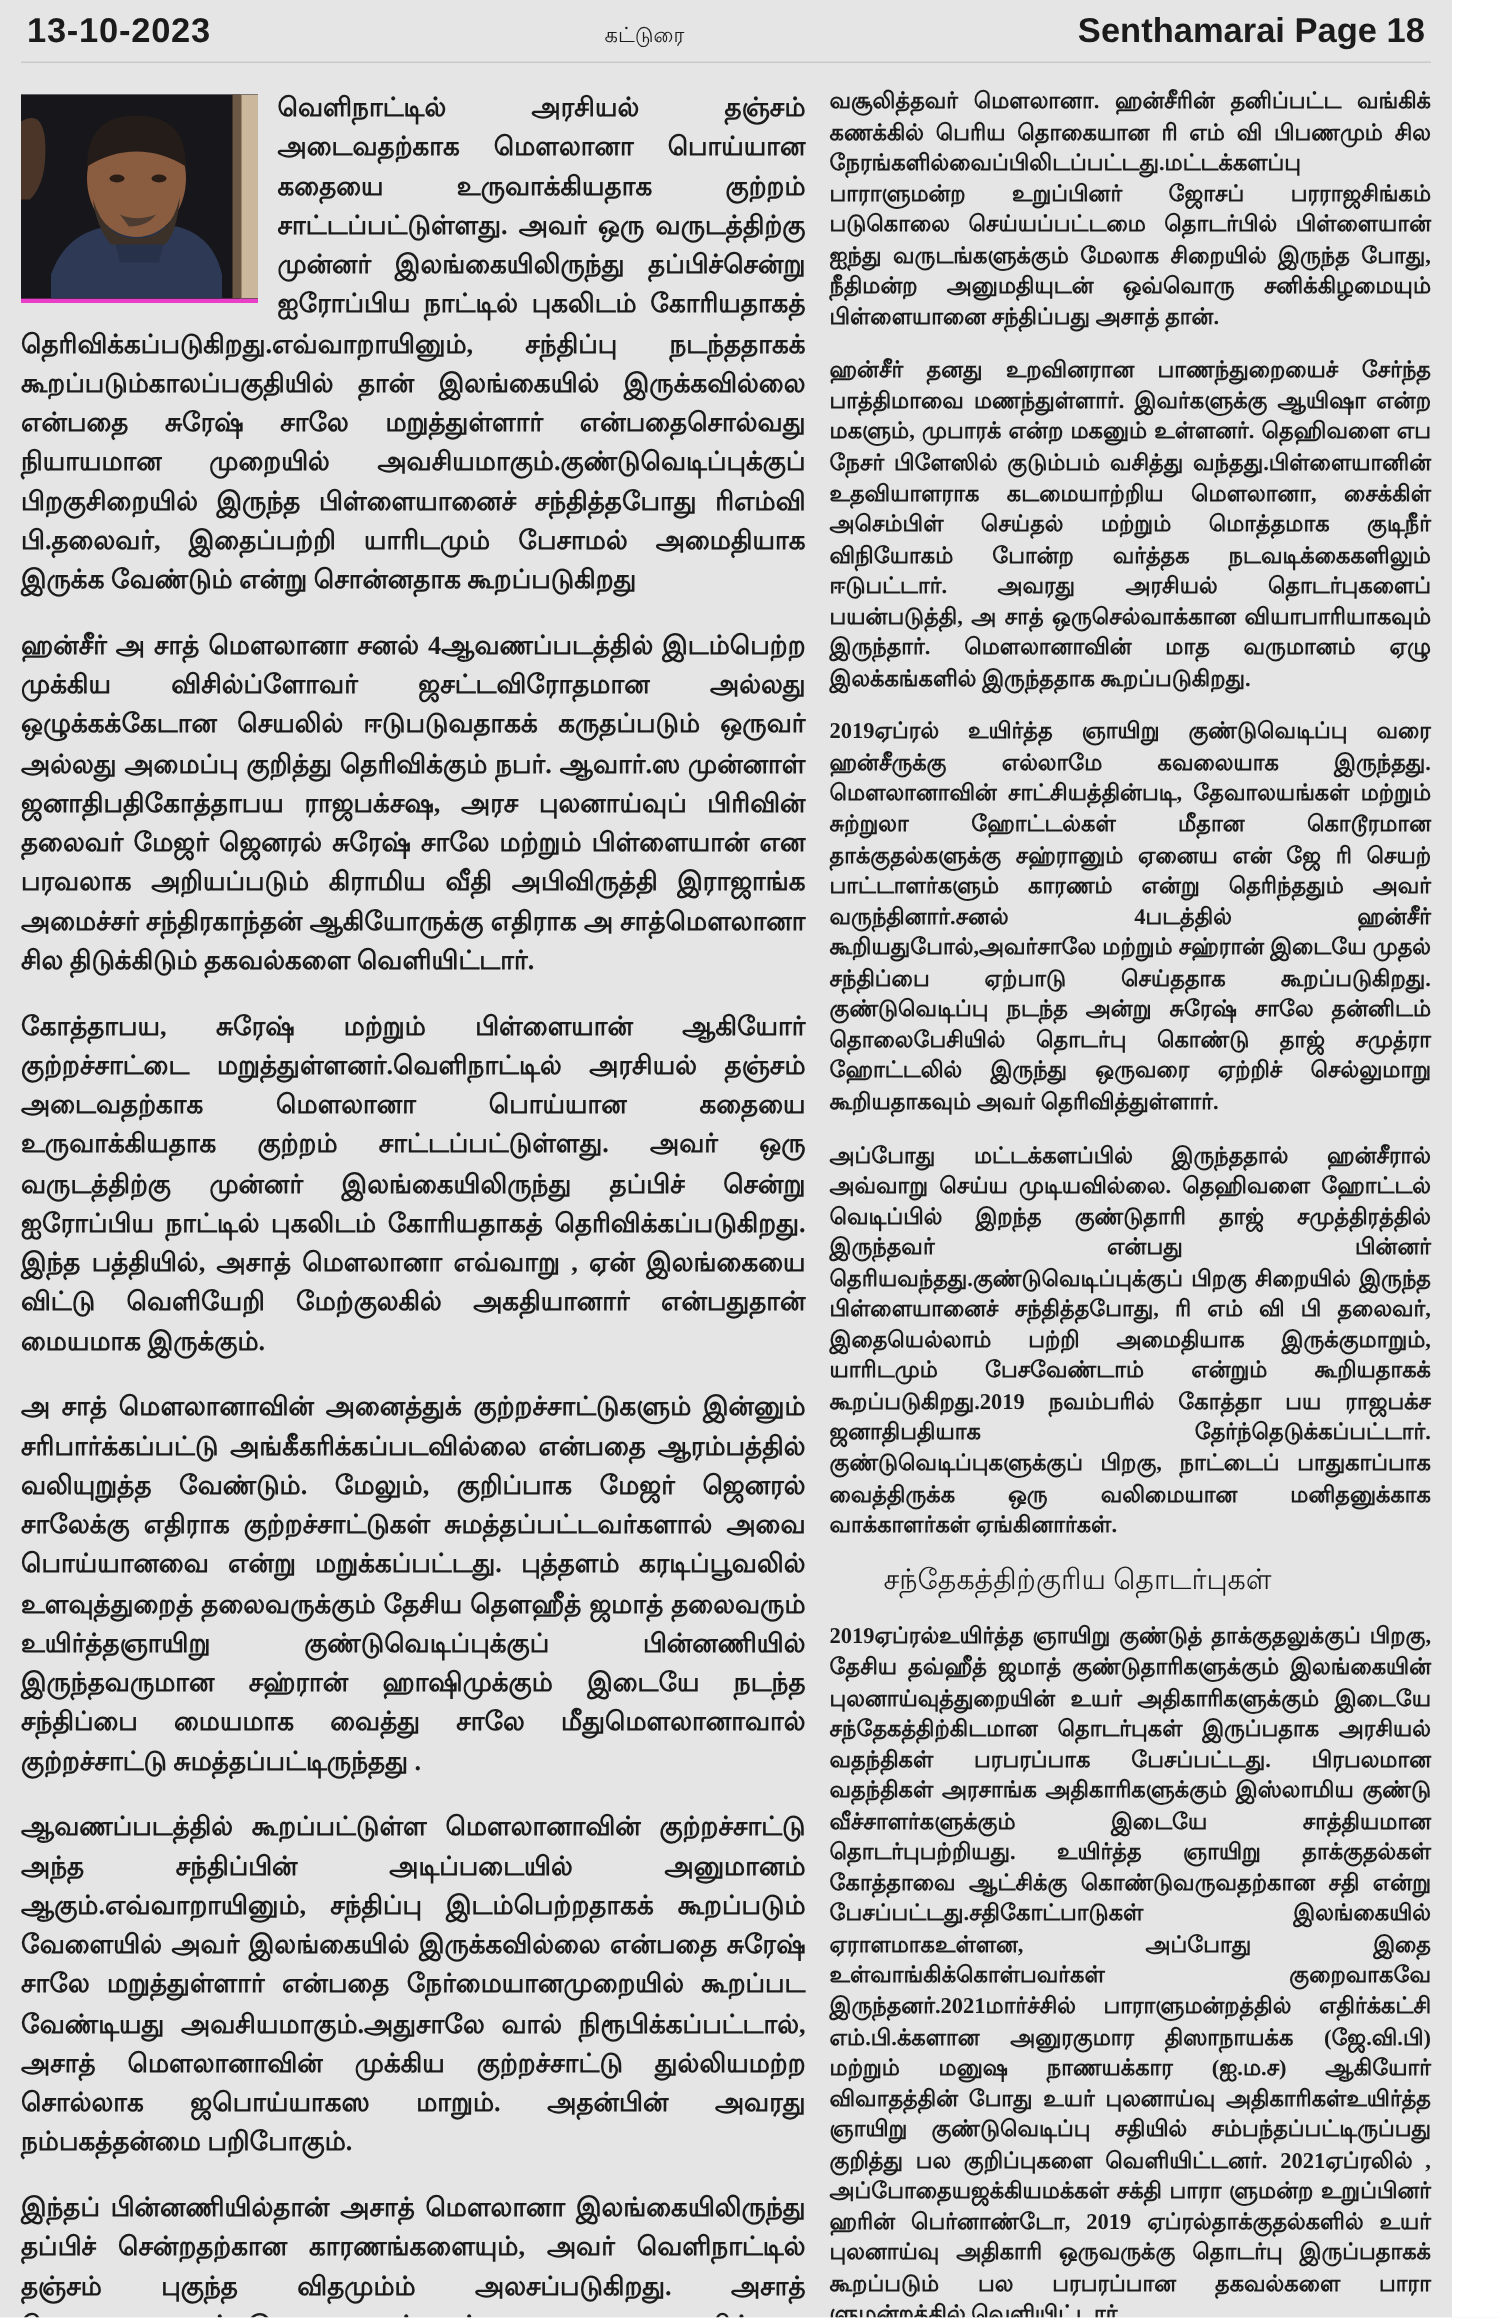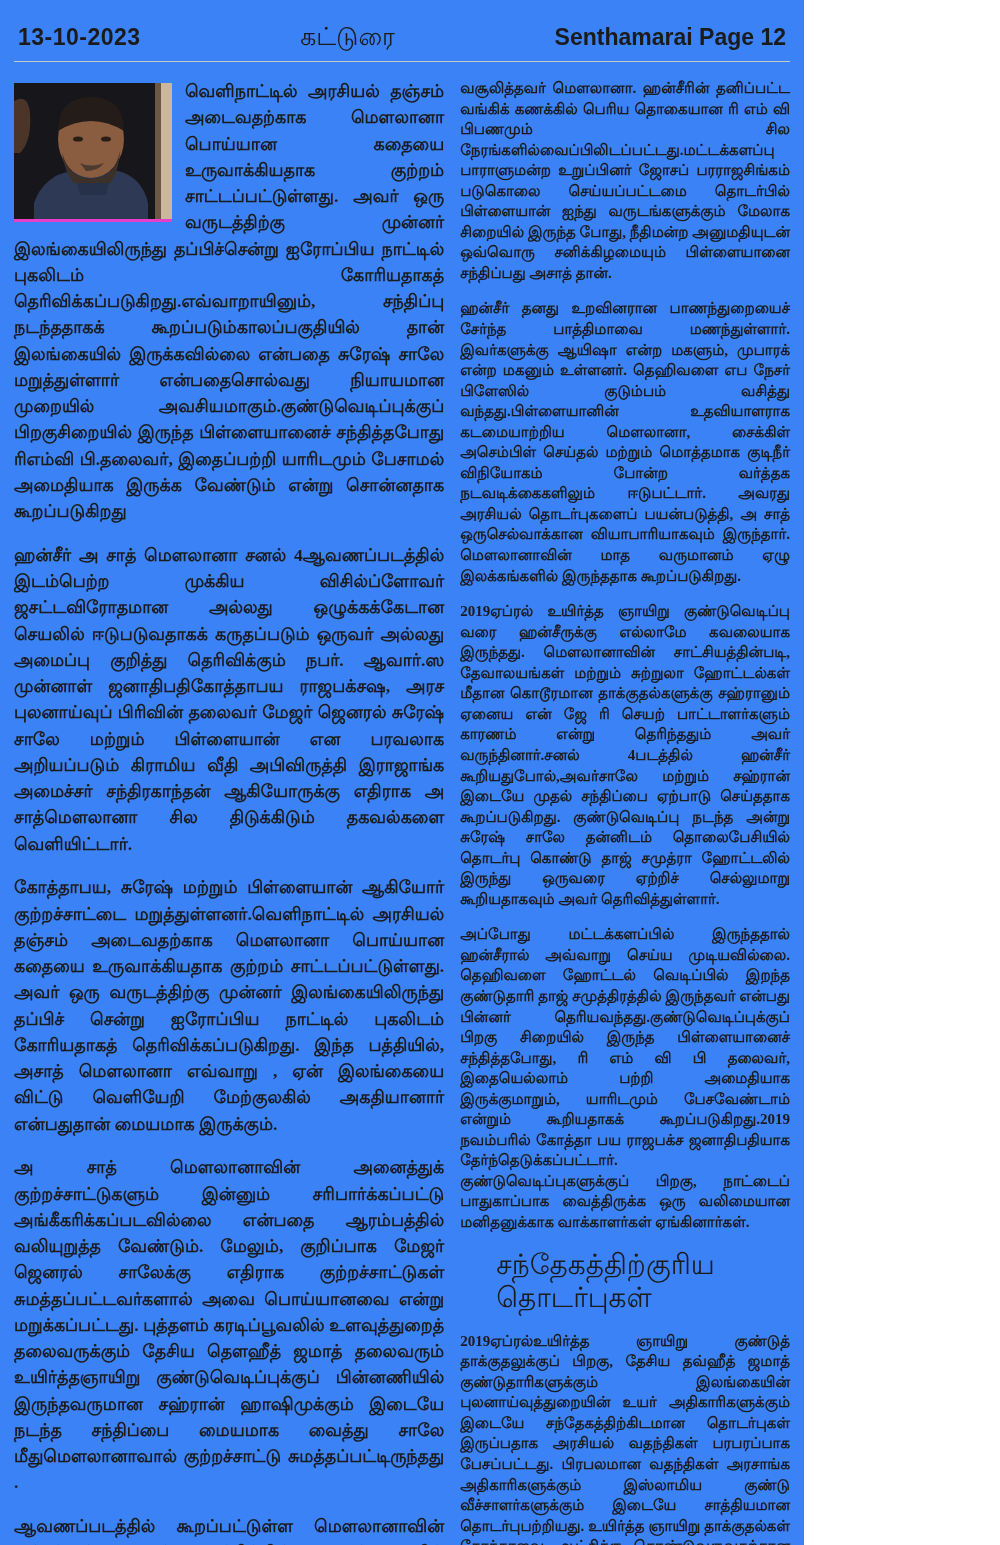--- a/index.html
+++ b/index.html
@@ -1,56 +1,56 @@
 <!DOCTYPE html>
 <html lang="ta"><head>
 <meta charset="utf-8">
 <style>
   html,body{margin:0;padding:0;background:#ffffff;}
   .page{
-    width:804px;height:1545px;box-sizing:border-box;
-    padding:20px 14px 8px 14px;background:#3b82f6;color:#1b1b1b;
+    width:968px;height:1545px;box-sizing:border-box;
+    padding:4px 14px 8px 14px;background:#e5e5e5;color:#1b1b1b;
     font-family:"Liberation Serif", serif;overflow:hidden;position:relative;
   }
   .masthead{
     display:flex;justify-content:space-between;align-items:baseline;
     border-bottom:1px solid #c9c9c9;padding:3px 4px 7px 4px;
     font-family:"Liberation Sans", sans-serif;
   }
   .m-date{font-weight:bold;font-size:23px;letter-spacing:.5px;}
-  .m-cat{font-size:25px;font-family:"Liberation Serif", serif;}
+  .m-cat{font-size:14px;font-family:"Liberation Serif", serif;}
   .m-pub{font-weight:bold;font-size:23px;}
   .headline{
     font-size:33px;font-weight:normal;line-height:1.25;
     margin:14px 4px 6px 4px;letter-spacing:.3px;white-space:nowrap;
   }
   .cols{display:flex;gap:16px;margin-top:16px;}
   .col{text-align:justify;}
   .col-left{width:540px;font-size:17.5px;line-height:1.5;}
   .col-right{width:414px;font-size:15px;line-height:1.37;}
   .col p{margin:0 0 1em 0;text-align:justify;overflow-wrap:break-word;font-weight:bold;}
   .photo{
     float:left;width:158px;height:136px;margin:5px 13px 6px 0;
     border-bottom:3px solid #e93fc8;background:#141418;
   }
   .photo svg{display:block;width:100%;height:100%;}
   .right-head{
-    font-size:28px;font-weight:normal;margin:8px 0 16px 0;
+    font-size:19px;font-weight:normal;margin:8px 0 16px 0;
     padding-left:36px;text-align:left;line-height:1.2;
   }
 </style>
 </head>
 <body>
 
 <div class="page">
 
   <div class="masthead">
     <span class="m-date">13-10-2023</span>
     <span class="m-cat">கட்டுரை</span>
-    <span class="m-pub">Senthamarai  Page 12</span>
+    <span class="m-pub">Senthamarai  Page 18</span>
   </div>
 
 
   <div class="cols">
 
     <div class="col col-left">
       <div class="photo">
         <svg viewBox="0 0 158 136" preserveAspectRatio="none">
           <rect x="0" y="0" width="158" height="136" fill="#16161b"></rect>
           <rect x="146" y="0" width="12" height="136" fill="#cbb89c"></rect>

